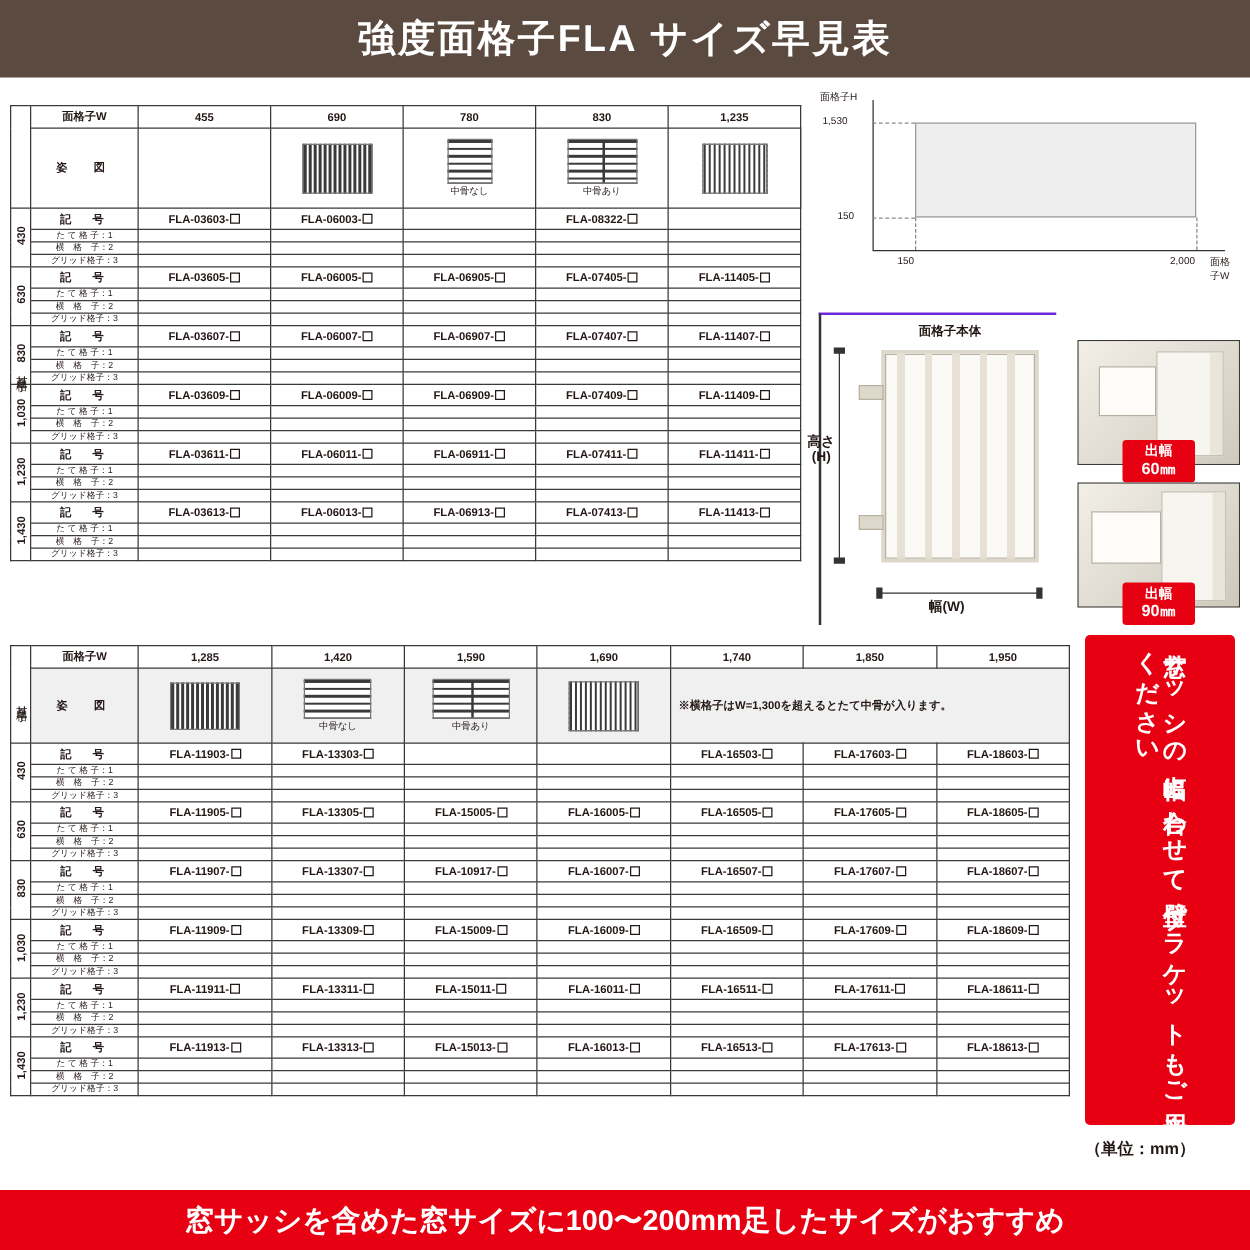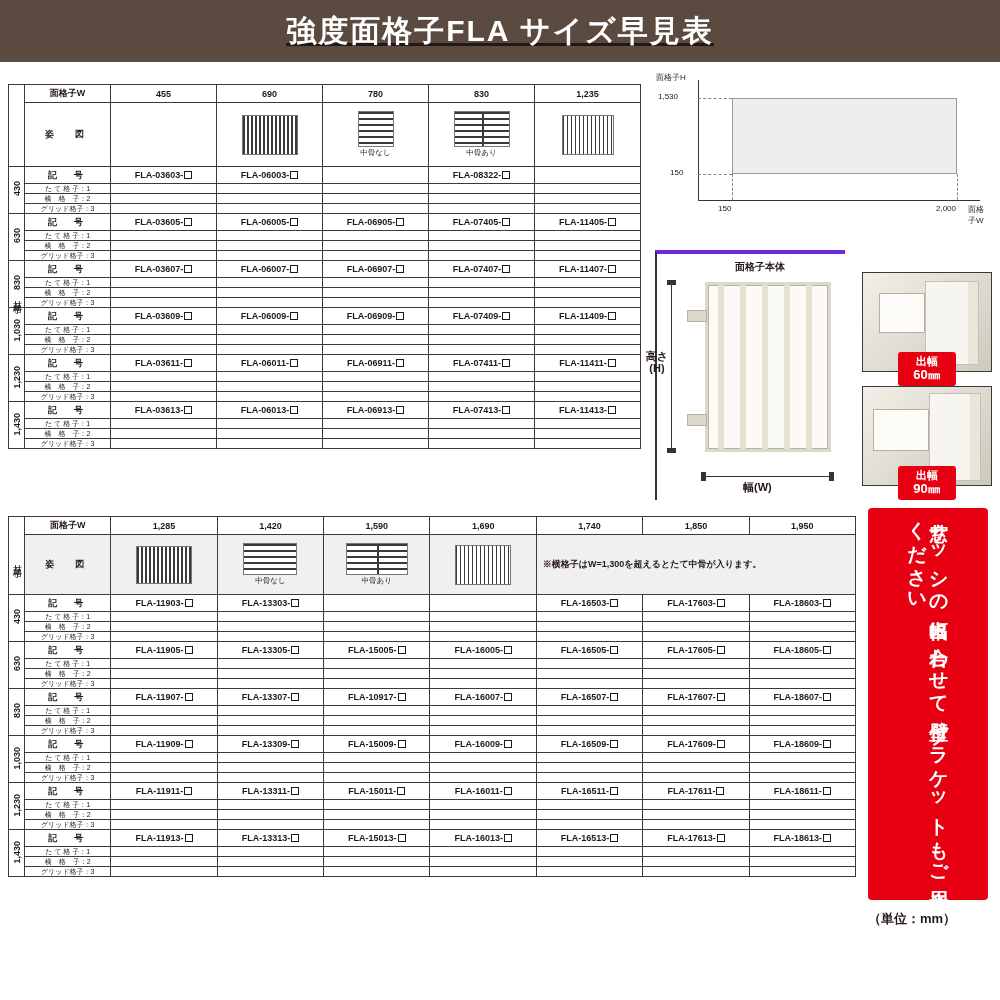--- a/index.html
+++ b/index.html
@@ -11,21 +11,21 @@
     color:#231815;
     position:relative;
     overflow:hidden;
   }
   .page { position:relative; width:1000px; height:1000px; }
 
   
   .header {
     position:absolute; left:0; top:0; width:1000px; height:62px;
     background:#5b4a3f;
-    display:flex; align-items:center; justify-content:center;text-decoration:underline;
+    display:flex; align-items:center; justify-content:center;
   }
   .header-title {
     color:#ffffff; font-size:30px; font-weight:bold; letter-spacing:2px;
   }
 
   
   .tbl { border-collapse:collapse; table-layout:fixed; }
   .tbl td, .tbl th {
     border:1px solid #3a3a3a;
     padding:0; margin:0;
@@ -398,21 +398,21 @@
 
       <div class="small-label" style="position:absolute; left:6px; top:0px;">面格子H</div>
       <div class="small-label" style="position:absolute; left:8px; top:20px;">1,530</div>
       <div class="small-label" style="position:absolute; left:20px; top:96px;">150</div>
       <div class="small-label" style="position:absolute; left:68px; top:132px;">150</div>
       <div class="small-label" style="position:absolute; left:286px; top:132px;">2,000</div>
       <div class="small-label" style="position:absolute; left:318px; top:132px;">面格子W</div>
     </div>
   </div>
 
-  <div class="box" style="left:655px; top:250px; width:190px; height:250px; border-top:4px solid #6d28d9; border-left:2px solid #333;padding-left:45px;">
+  <div class="box" style="left:655px; top:250px; width:190px; height:250px; border-top:2px solid #6d28d9; border-left:2px solid #333;padding-left:45px;">
     <div style="position:absolute; left:78px; top:6px; font-size:10px; font-weight:bold;">面格子本体</div>
 
     <div style="position:absolute; left:48px; top:28px; width:126px; height:170px; border:3px solid #ddd8cc; background:#fbfaf6;
                 box-shadow:inset 0 0 0 1px #b9b2a2;">
       <div style="position:absolute; left:0; top:0; width:100%; height:100%;
                   background:repeating-linear-gradient(to right, transparent 0 10px, #e6e1d4 10px 16px, transparent 16px 22px);"></div>
     </div>
 
     <div style="position:absolute; left:30px; top:56px; width:20px; height:12px; background:#ddd8cc; border:1px solid #b9b2a2;"></div>
     <div style="position:absolute; left:30px; top:160px; width:20px; height:12px; background:#ddd8cc; border:1px solid #b9b2a2;"></div>
@@ -772,14 +772,17 @@
   <div class="box" style="left:9px; top:537px; width:16px; height:60px; display:flex; align-items:center; justify-content:center;">
     <span class="vert" style="font-size:9px;">面格子H</span>
   </div>
 
   <div class="redband" style="left:868px; top:508px; width:120px; height:392px; border-radius:4px;">
     <span class="vert-red-text">窓サッシの出幅に合わせて壁付ブラケットもご用意ください</span>
   </div>
 
   <div class="unit-note" style="left:868px; top:910px;">（単位：mm）</div>
 
+  <div class="footer">
+    <span>窓サッシを含めた窓サイズに100〜200mm足したサイズがおすすめ</span>
+  </div>
 
 </div>
 
 </body></html>

